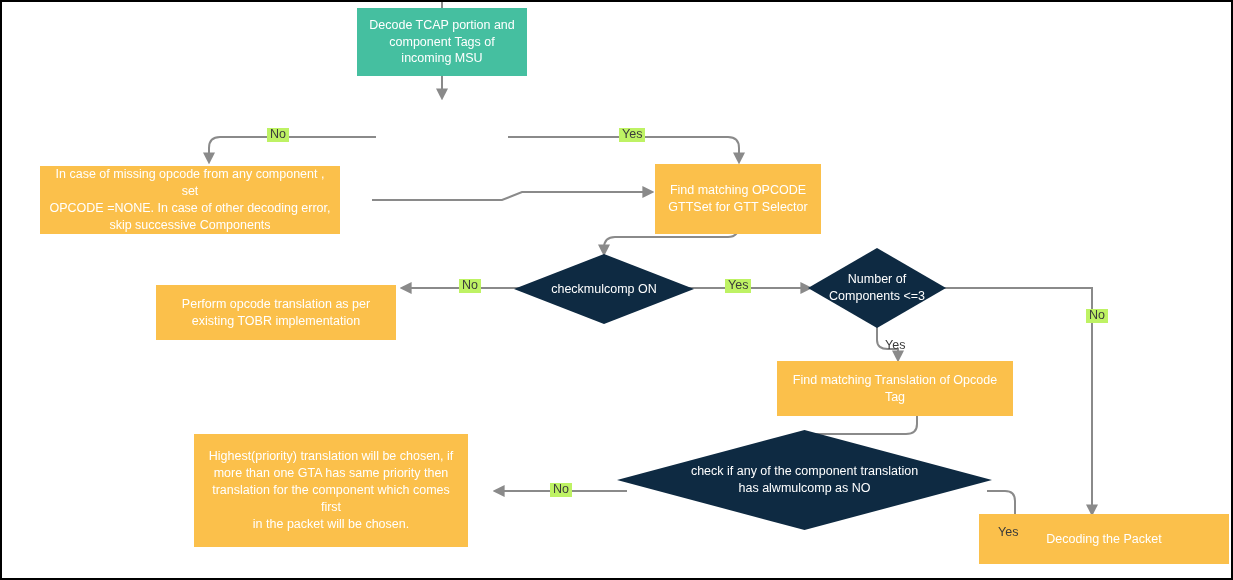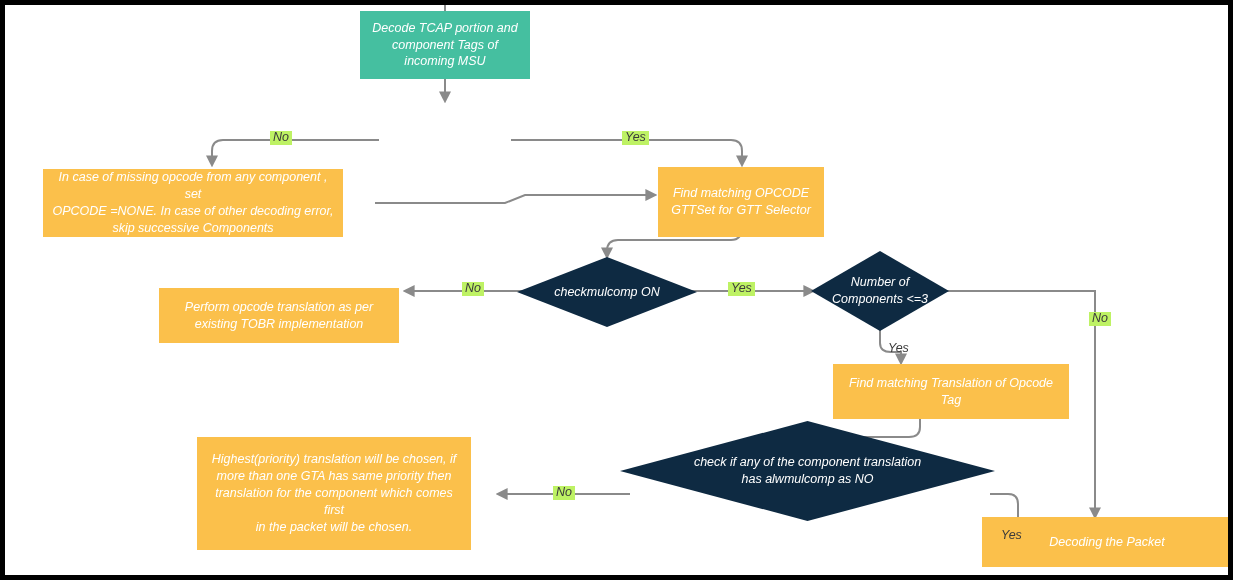--- a/index.html
+++ b/index.html
@@ -8,24 +8,23 @@
     background: #ffffff;
   }
   body {
     font-family: "Liberation Sans", sans-serif;
   }
   #canvas {
     position: relative;
     width: 1233px;
     height: 580px;
     background: #ffffff;
-    border: 5px solid #000000;
+    border: 2px solid #000000;
     box-sizing: border-box;
     overflow: hidden;
-    font-style: italic;
   }
   svg.edges {
     position: absolute;
     left: 0;
     top: 0;
     width: 1233px;
     height: 580px;
     pointer-events: none;
   }
   .node {
@@ -149,26 +148,26 @@
     <span class="dia"></span>
     <span class="lbl">checkmulcomp ON</span>
   </div>
 
   <div class="node decision" style="left:806px; top:246px; width:138px; height:80px;">
     <span class="dia"></span>
     <span class="lbl">Number of
 Components  &lt;=3</span>
   </div>
 
-  <div class="node proc-orange" style="left:828px; top:359px; width:236px; height:55px;">
+  <div class="node proc-orange" style="left:775px; top:359px; width:236px; height:55px;">
     <span class="lbl">Find matching Translation of Opcode
 Tag</span>
   </div>
 
-  <div class="node decision" style="left:615px; top:416px; width:375px; height:100px;">
+  <div class="node decision" style="left:615px; top:428px; width:375px; height:100px;">
     <span class="dia"></span>
     <span class="lbl">check if any of the component translation
 has alwmulcomp as NO</span>
   </div>
 
   <div class="node proc-orange" style="left:192px; top:432px; width:274px; height:113px;">
     <span class="lbl">Highest(priority) translation will be chosen, if
 more than one GTA has same priority then
 translation for the component which comes first
 in the packet will be chosen.</span>

